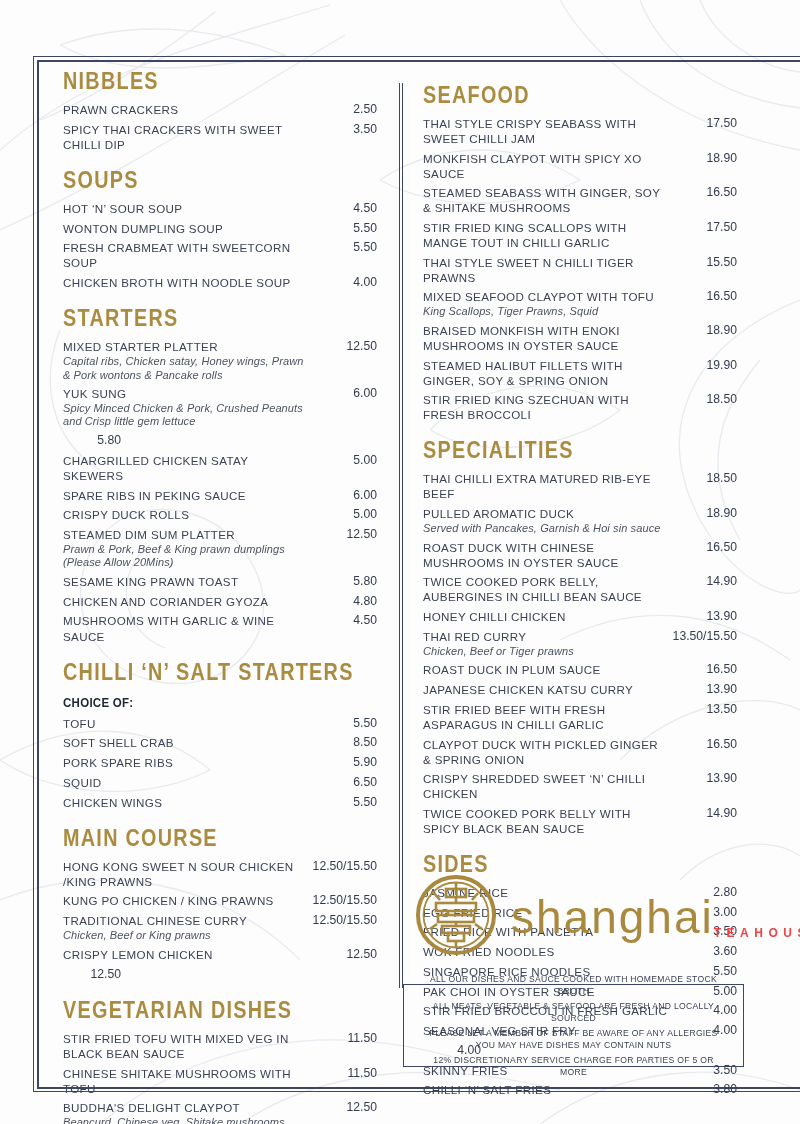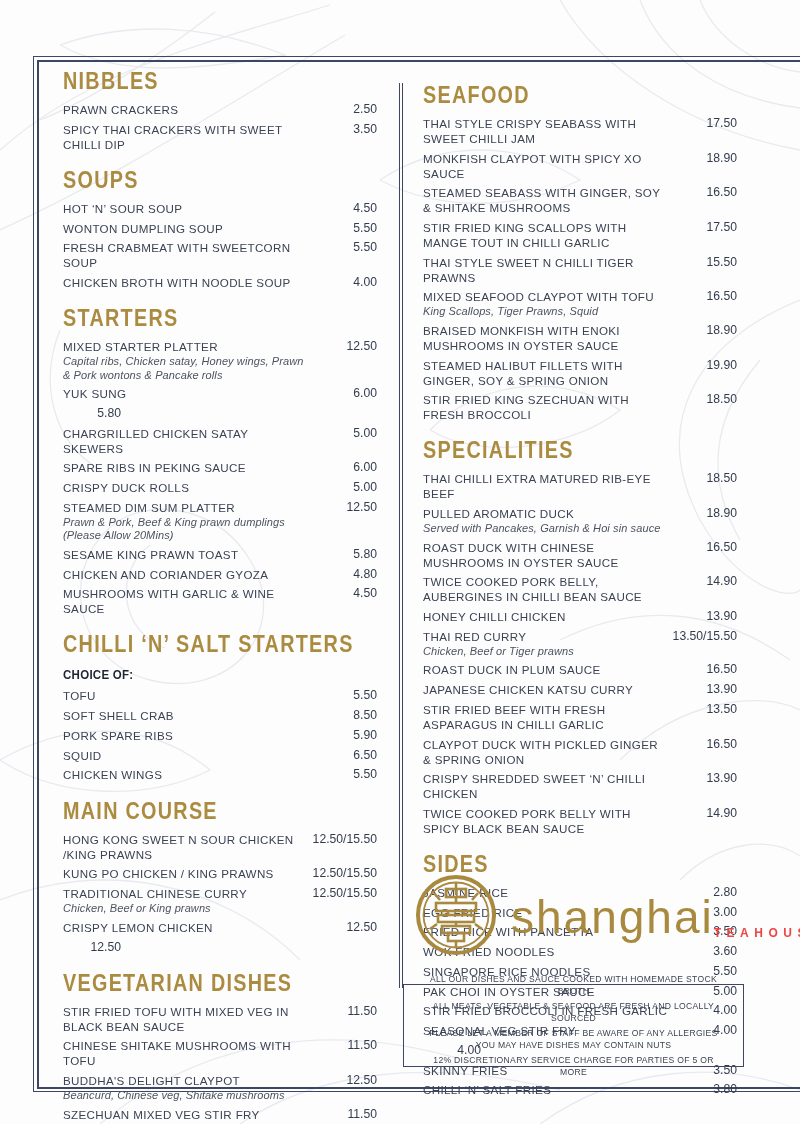--- a/index.html
+++ b/index.html
@@ -118,20 +118,21 @@
         </div></div>
       <div class="section"><div class="section-title">STARTERS</div><br><div class="item-row">
           <div class="item-left">
             <div class="item-name">MIXED STARTER PLATTER</div>
             <div class="item-desc">Capital ribs, Chicken satay, Honey wings, Prawn &amp; Pork wontons &amp; Pancake rolls</div>
           </div>
           <div class="item-price">12.50</div>
         </div><div class="item-row">
           <div class="item-left">
             <div class="item-name">YUK SUNG</div>
+            <div class="item-desc">Spicy Minced Chicken &amp; Pork, Crushed Peanuts and Crisp little gem lettuce</div>
           </div>
           <div class="item-price">6.00</div>
         </div><div class="item-row">
           <div class="item-price">5.80</div>
         </div><div class="item-row">
           <div class="item-left">
             <div class="item-name">CHARGRILLED CHICKEN SATAY SKEWERS</div>
           </div>
           <div class="item-price">5.00</div>
         </div><div class="item-row">

